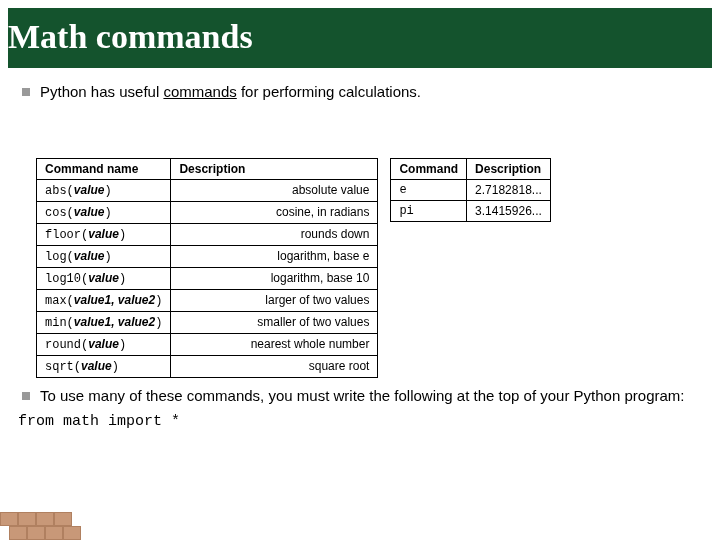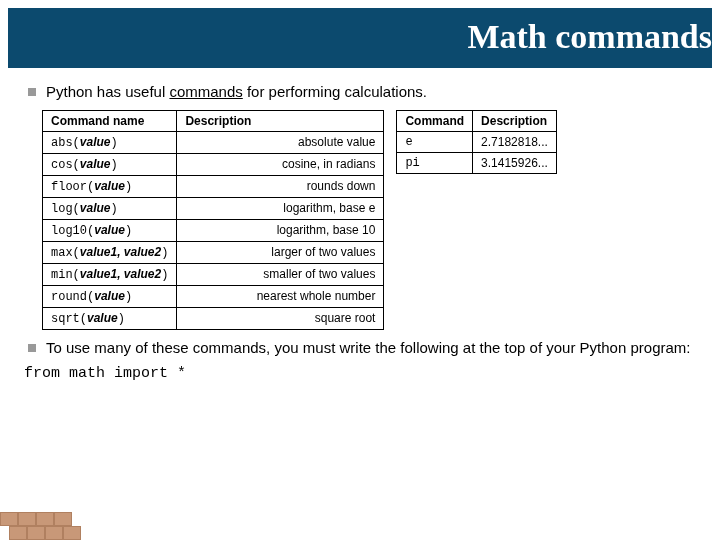--- a/index.html
+++ b/index.html
@@ -6,31 +6,31 @@
     margin: 0;
     padding: 0;
     width: 720px;
     height: 540px;
     font-family: Verdana, Geneva, sans-serif;
     background: #fff;
     overflow: hidden;
     position: relative;
   }
   .title-bar {
-    background: #0c4a6e;
+    background: #14532d;
     color: #fff;
-    text-align: right;
+    text-align: left;
     font-family: Georgia, 'Times New Roman', serif;
     font-weight: bold;
     font-size: 34px;
-    padding: 10px 0 12px 0;
+    padding: 10px 12px 12px 0;
     margin: 8px 8px 0 8px;
   }
   .content {
-    padding: 8px 14px 0 24px;
+    padding: 8px 14px 0 18px;
   }
   .bullet-line {
     display: flex;
     align-items: flex-start;
     font-size: 15px;
     margin: 6px 0 8px 0;
     line-height: 1.3;
   }
   .bullet-sq {
     width: 8px;
@@ -43,20 +43,21 @@
     text-decoration: underline;
   }
   .tables-row {
     display: flex;
     gap: 12px;
     margin: 4px 6px 8px 18px;
   }
   table {
     border-collapse: collapse;
     font-size: 12px;
+    margin-top: 48px;
   }
   th, td {
     border: 1.5px solid #000;
     padding: 3px 8px;
     text-align: left;
     vertical-align: middle;
     white-space: nowrap;
   }
   th {
     font-weight: bold;

